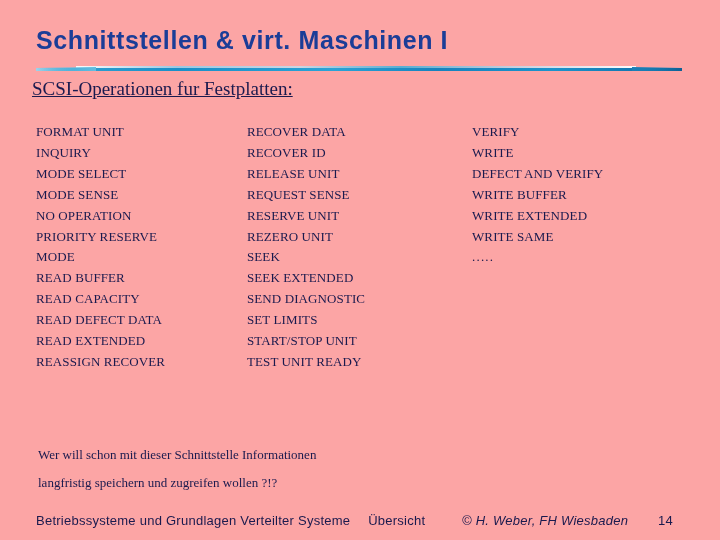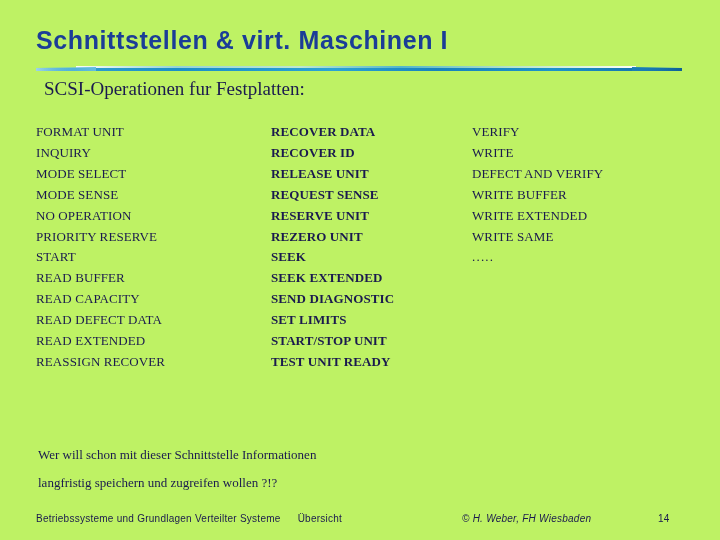--- a/index.html
+++ b/index.html
@@ -13,21 +13,21 @@
     font-family: "Liberation Serif", "DejaVu Serif", serif;
     overflow: hidden;
     position: relative;
   }
 
   .slide {
     position: absolute;
     inset: 0;
     width: 720px;
     height: 540px;
-    background: #bef264;
+    background: #fca5a5;
   }
 
   
   .slide-title {
     position: absolute;
     left: 36px;
     top: 27px;
     width: 650px;
     font-family: "Liberation Sans", "DejaVu Sans", sans-serif;
     font-weight: bold;
@@ -90,41 +90,42 @@
     right: 0;
     top: 2px;
     width: 50px;
     height: 4px;
     background: linear-gradient(to left, rgba(255,255,255,0) 0%, #1b7fb6 100%);
   }
 
   
   .subtitle {
     position: absolute;
-    left: 44px;
+    left: 32px;
     top: 78px;
     font-size: 19px;
     color: #1a1a4e;
     white-space: nowrap;
+    text-decoration: underline;
   }
 
   
   .cmd-columns {
     position: absolute;
     left: 36px;
     top: 122px;
     width: 650px;
     height: 290px;
   }
   .cmd-col {
     position: absolute;
     top: 0;
   }
   .cmd-col-1 { left: 0px;   width: 225px; }
-  .cmd-col-2 { left: 235px; width: 215px; font-weight: bold; }
+  .cmd-col-2 { left: 211px; width: 215px; }
   .cmd-col-3 { left: 436px; width: 214px; }
 
   .cmd-item {
     font-size: 13px;
     line-height: 20.9px;
     color: #1a1a4e;
     white-space: nowrap;
     letter-spacing: 0.1px;
   }
   .cmd-item.ellipsis {
@@ -146,21 +147,21 @@
   }
 
   
   .footer {
     position: absolute;
     left: 0;
     top: 509px;
     width: 720px;
     height: 20px;
     font-family: "Liberation Sans", "DejaVu Sans", sans-serif;
-    font-size: 10px;
+    font-size: 13px;
     color: #1a1a4e;
     letter-spacing: 0.25px;
   }
   .footer-left {
     position: absolute;
     left: 36px;
     top: 4px;
     white-space: nowrap;
   }
   .footer-left .course { }
@@ -197,21 +198,21 @@
 
   <div class="cmd-columns">
 
     <div class="cmd-col cmd-col-1">
       <div class="cmd-item">FORMAT UNIT</div>
       <div class="cmd-item">INQUIRY</div>
       <div class="cmd-item">MODE SELECT</div>
       <div class="cmd-item">MODE SENSE</div>
       <div class="cmd-item">NO OPERATION</div>
       <div class="cmd-item">PRIORITY RESERVE</div>
-      <div class="cmd-item">START</div>
+      <div class="cmd-item">MODE</div>
       <div class="cmd-item">READ BUFFER</div>
       <div class="cmd-item">READ CAPACITY</div>
       <div class="cmd-item">READ DEFECT DATA</div>
       <div class="cmd-item">READ EXTENDED</div>
       <div class="cmd-item">REASSIGN RECOVER</div>
     </div>
 
     <div class="cmd-col cmd-col-2">
       <div class="cmd-item">RECOVER DATA</div>
       <div class="cmd-item">RECOVER ID</div>

